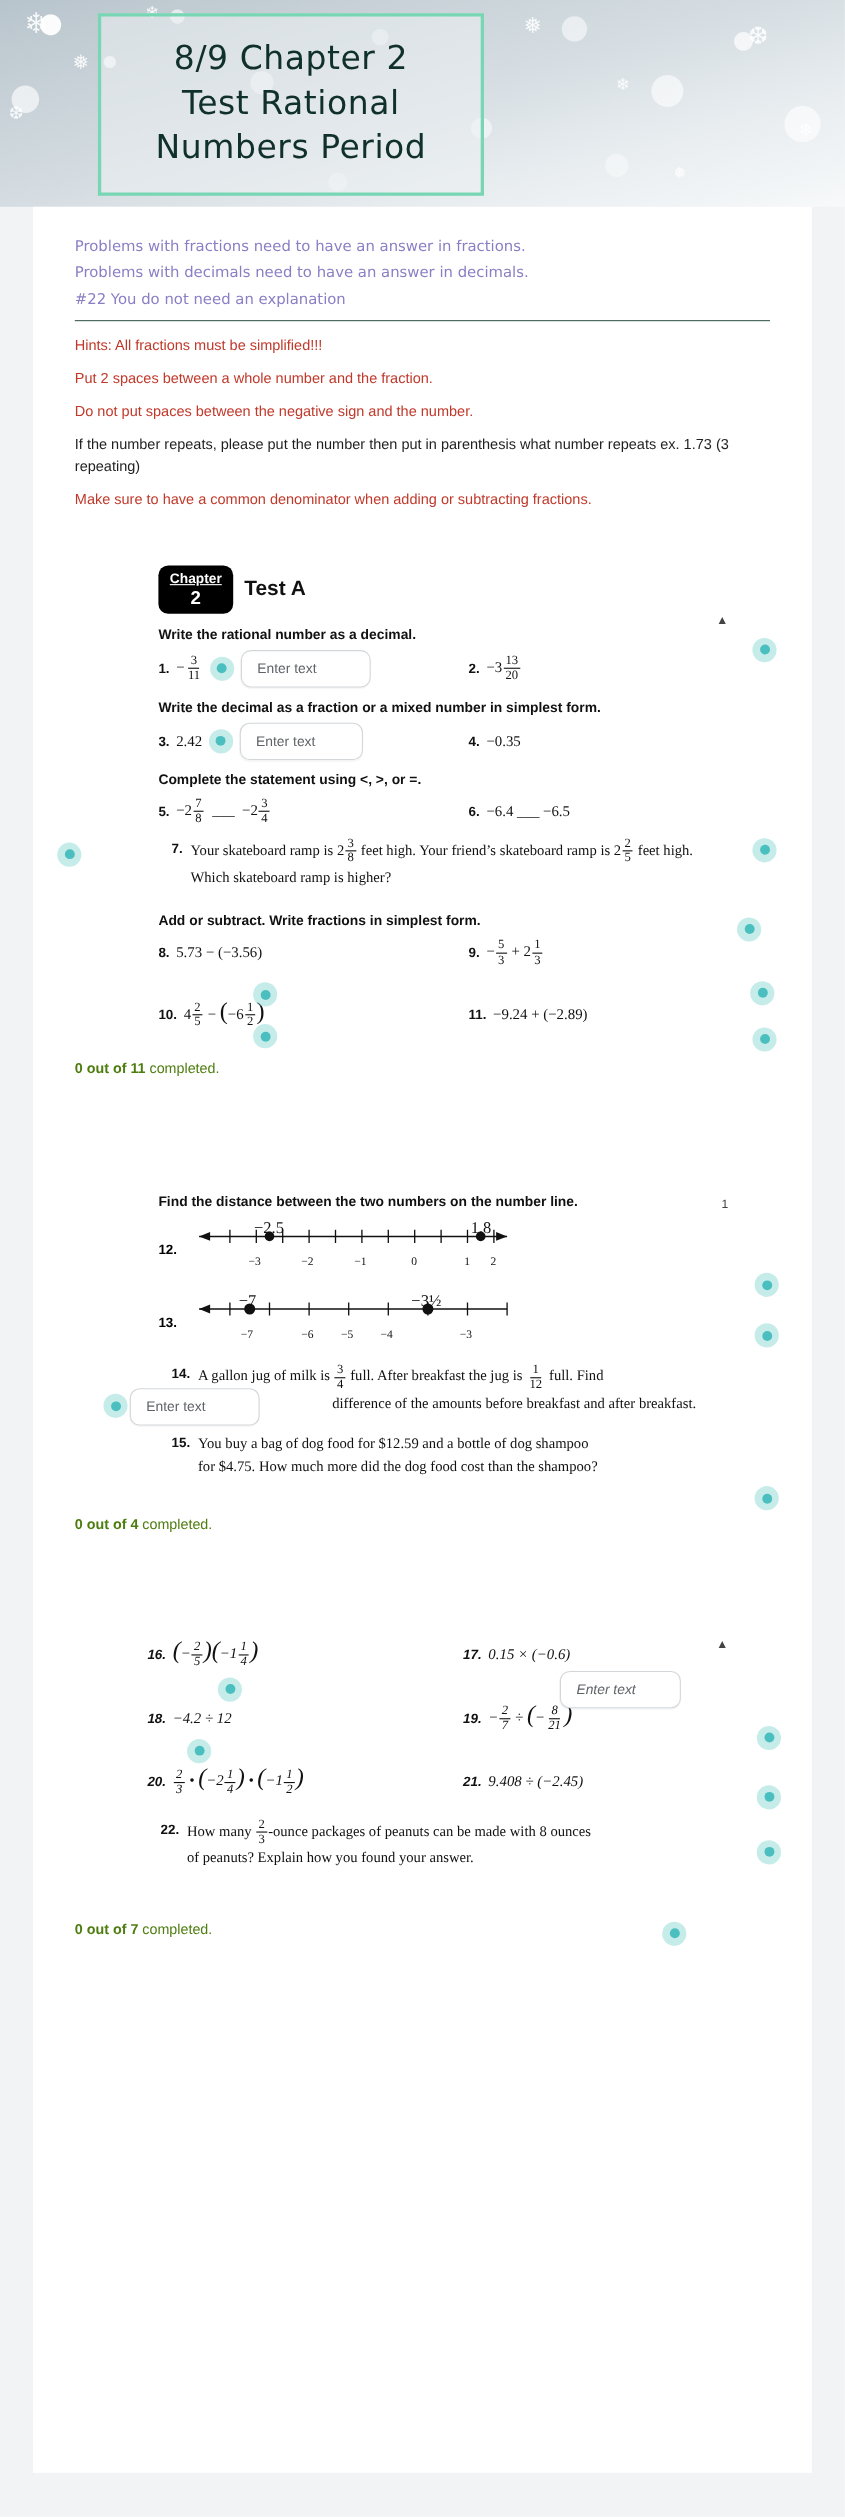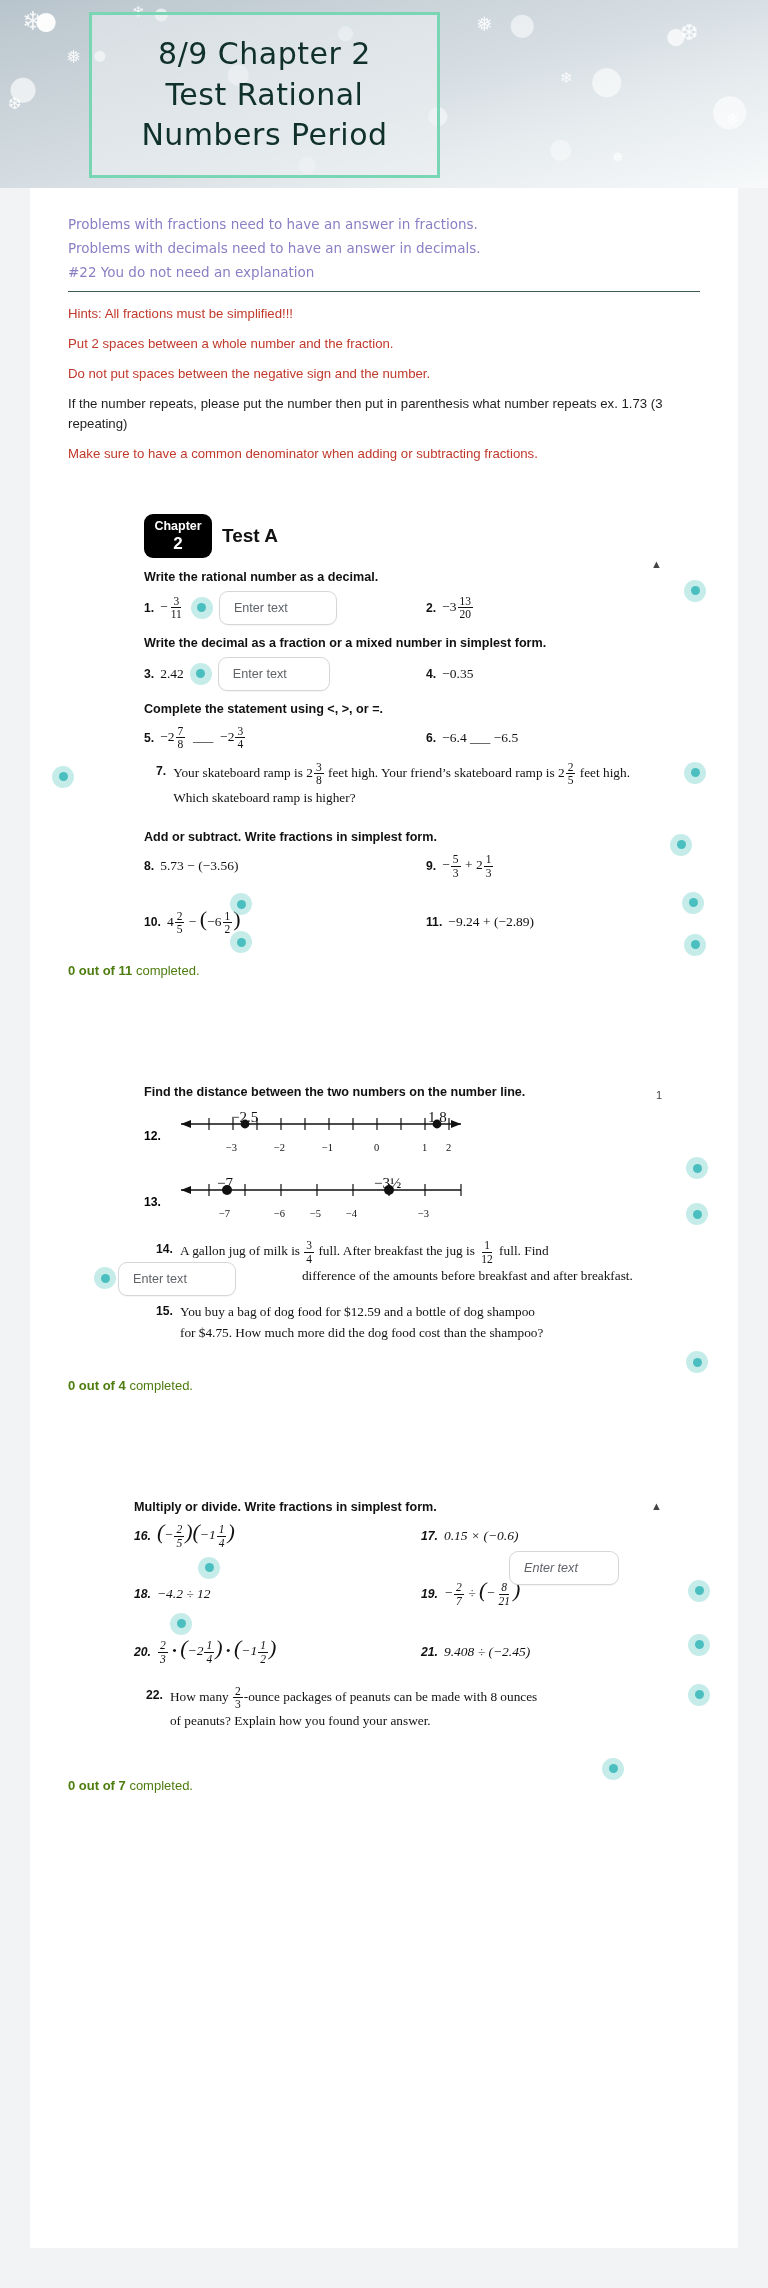--- a/index.html
+++ b/index.html
@@ -99,21 +99,21 @@
   .ws { position: relative; padding: 22px 0 0; }
   .ws-inner { position: relative; margin: 0 auto; width: 560px; }
 
   .chip-row { display: flex; align-items: center; gap: 10px; margin: 18px 0 12px 40px; }
   .chip {
     background: #000; color:#fff; border-radius: 9px;
     width: 68px; height: 44px;
     display:flex; flex-direction:column; align-items:center; justify-content:center;
     line-height: 1;
   }
-  .chip .c1 { font-size: 12.5px; font-weight: bold; }
+  .chip .c1 { font-size: 12.5px; font-weight: bold; text-decoration: underline; }
   .chip .c2 { font-size: 17px; font-weight: bold; margin-top: 3px;}
   .testa { font-size: 19px; font-weight: bold; color:#111; }
 
   .dirs {
     font-size: 12.6px; font-weight: bold; color:#111;
     margin: 11px 0 7px 40px;
   }
   .probgrid {
     display: grid; grid-template-columns: 1fr 1fr;
     margin: 0 0 2px 40px; row-gap: 16px;
@@ -451,21 +451,20 @@
 
     <div class="completed" style="margin-top:34px;">
       <b>0 out of 4</b><span> completed.</span>
     </div>
   </div>
 
   <div class="sec-gap"></div>
 
   <div class="ws" style="padding-top:0;">
     <div class="ws-inner">
-      <div class="dirs" style="margin-left:30px;">Multiply or divide. Write fractions in simplest form.</div>
 
       <div class="probgrid" style="row-gap:28px;margin-left:30px;font-style:italic;">
         <div class="prob">
           <span class="n">16.</span>
           <span>
             <span class="paren">(</span>−<span class="fr">
                 <span class="num">2</span>
                 <span class="den">5</span>
               </span><span class="paren">)(</span>−1<span class="fr">
                 <span class="num">1</span>

